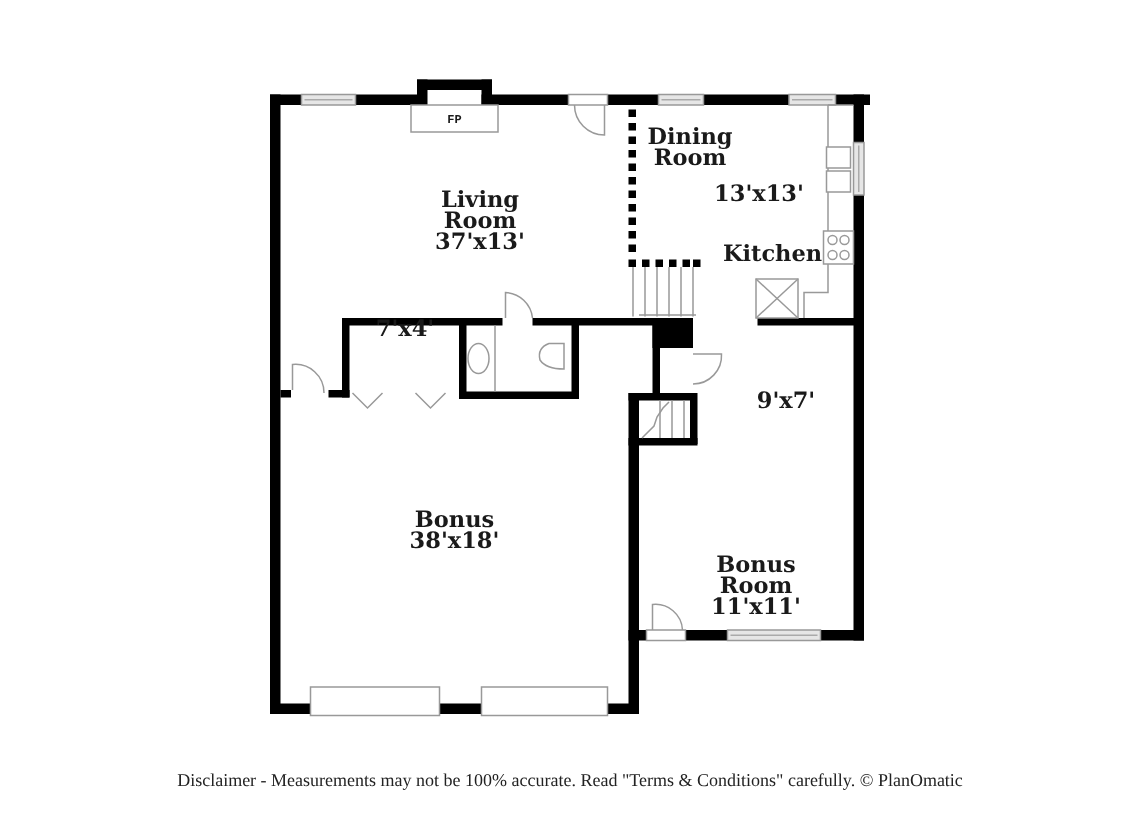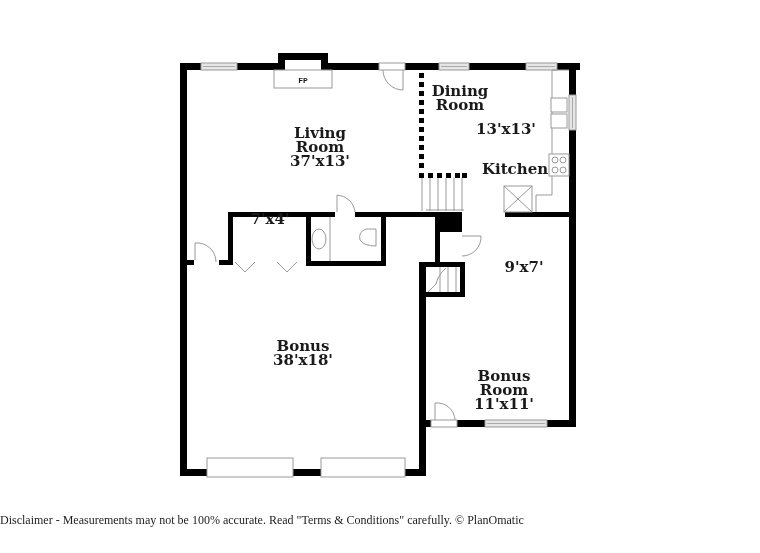--- a/index.html
+++ b/index.html
@@ -1,21 +1,21 @@
 <!DOCTYPE html>
 <html><head>
   <meta charset="utf-8">
   <style>
     html, body { margin: 0; padding: 0; background: #ffffff; }
     body { width: 760px; height: 553px; position: relative; overflow: hidden; font-family: "DejaVu Serif", "Liberation Serif", serif; }
     #plan { position: absolute; left: 0; top: 0; width: 760px; height: 553px; }
     .lbl { position: absolute; text-align: center; font-family: "DejaVu Serif", "Liberation Serif", serif; font-weight: bold; color: #1a1a1a; font-size: 15px; line-height: 14px; white-space: nowrap; transform: translateX(-50%); }
     .lbl span { display: block; }
     .fp { font-size: 8px; font-weight: bold; font-family: Liberation Mono, monospace; }
-    .disclaimer { position: absolute; left: 0; width: 760px; top: 513px; font-family: "Liberation Serif", "DejaVu Serif", serif; font-size: 12px; color: #222; }
+    .disclaimer { position: absolute; left: 0; width: 760px; top: 513px; text-align: center; font-family: "Liberation Serif", "DejaVu Serif", serif; font-size: 12px; color: #222; }
   </style>
 </head>
 <body>
 
 <svg id="plan" viewBox="0 0 760 553" xmlns="http://www.w3.org/2000/svg">
   <g fill="#000">
 
     <rect x="180" y="63" width="100" height="7"></rect>
 
     <rect x="278" y="53" width="7" height="17"></rect>

